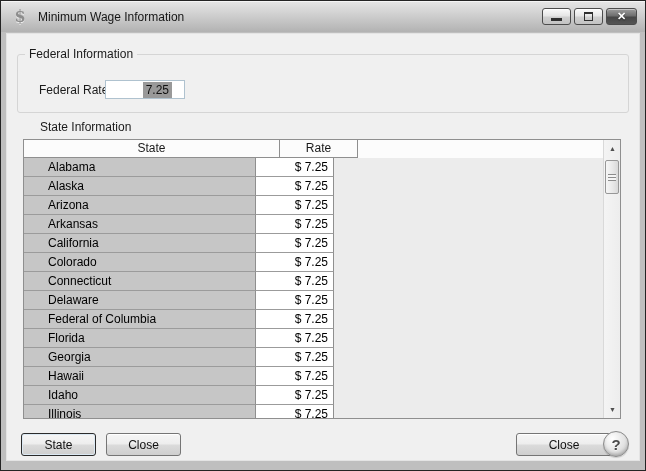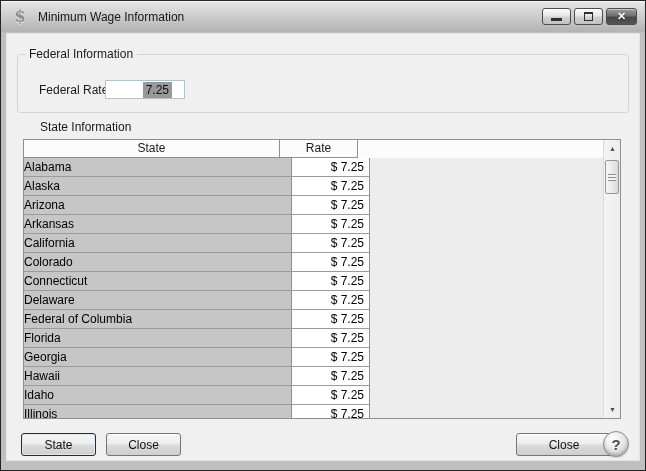--- a/index.html
+++ b/index.html
@@ -82,21 +82,21 @@
   }
   .hcell.state { width:256px; }
   .hcell.rate  { width:78px; }
 
   .grid-row { display:flex; height:19px; }
   .cell {
     font-size:12px; color:#000; line-height:18px;
     border-right:1px solid #8f8f8f; border-bottom:1px solid #9b9b9b;
     white-space:nowrap; overflow:hidden;
   }
-  .state-cell { width:268px; background:var(--row-state-bg,#c6c6c6); padding-left:0; }
+  .state-cell { width:232px; background:var(--row-state-bg,#c6c6c6); padding-left:24px; }
   .rate-cell  { width:78px; background:#fff; text-align:right; padding-right:5px; }
 
   
   .vscroll {
     position:absolute; top:0; right:0; bottom:0; width:17px;
     background: linear-gradient(90deg,#f4f4f4,#ededed);
     border-left:1px solid #d9d9d9;
   }
   .sb-btn {
     position:absolute; left:0; width:17px; height:17px;

